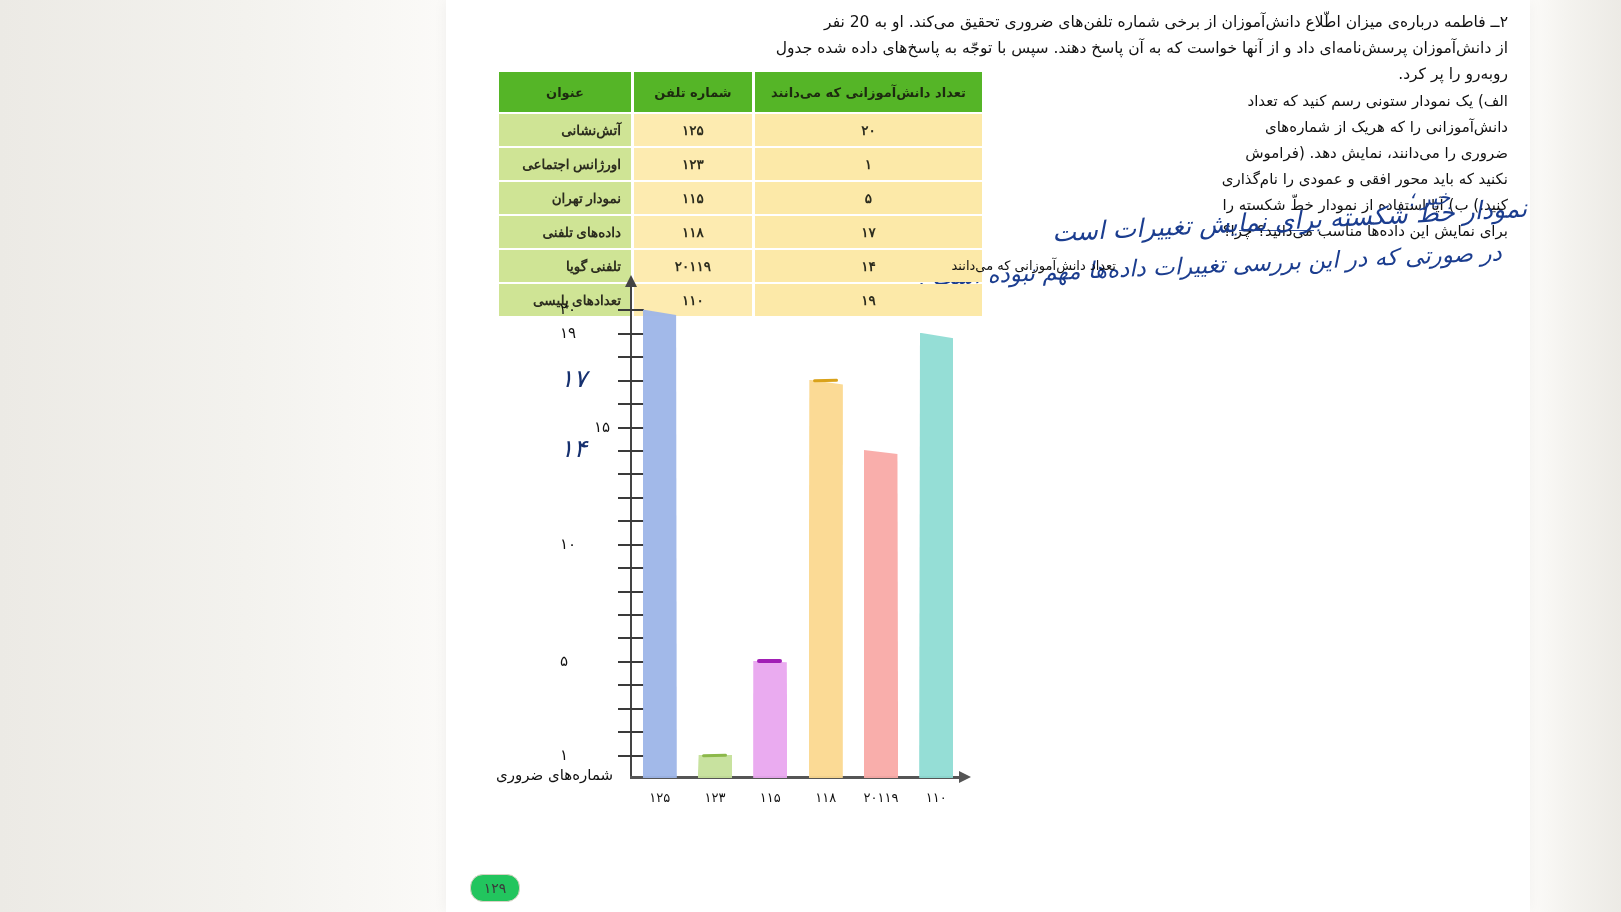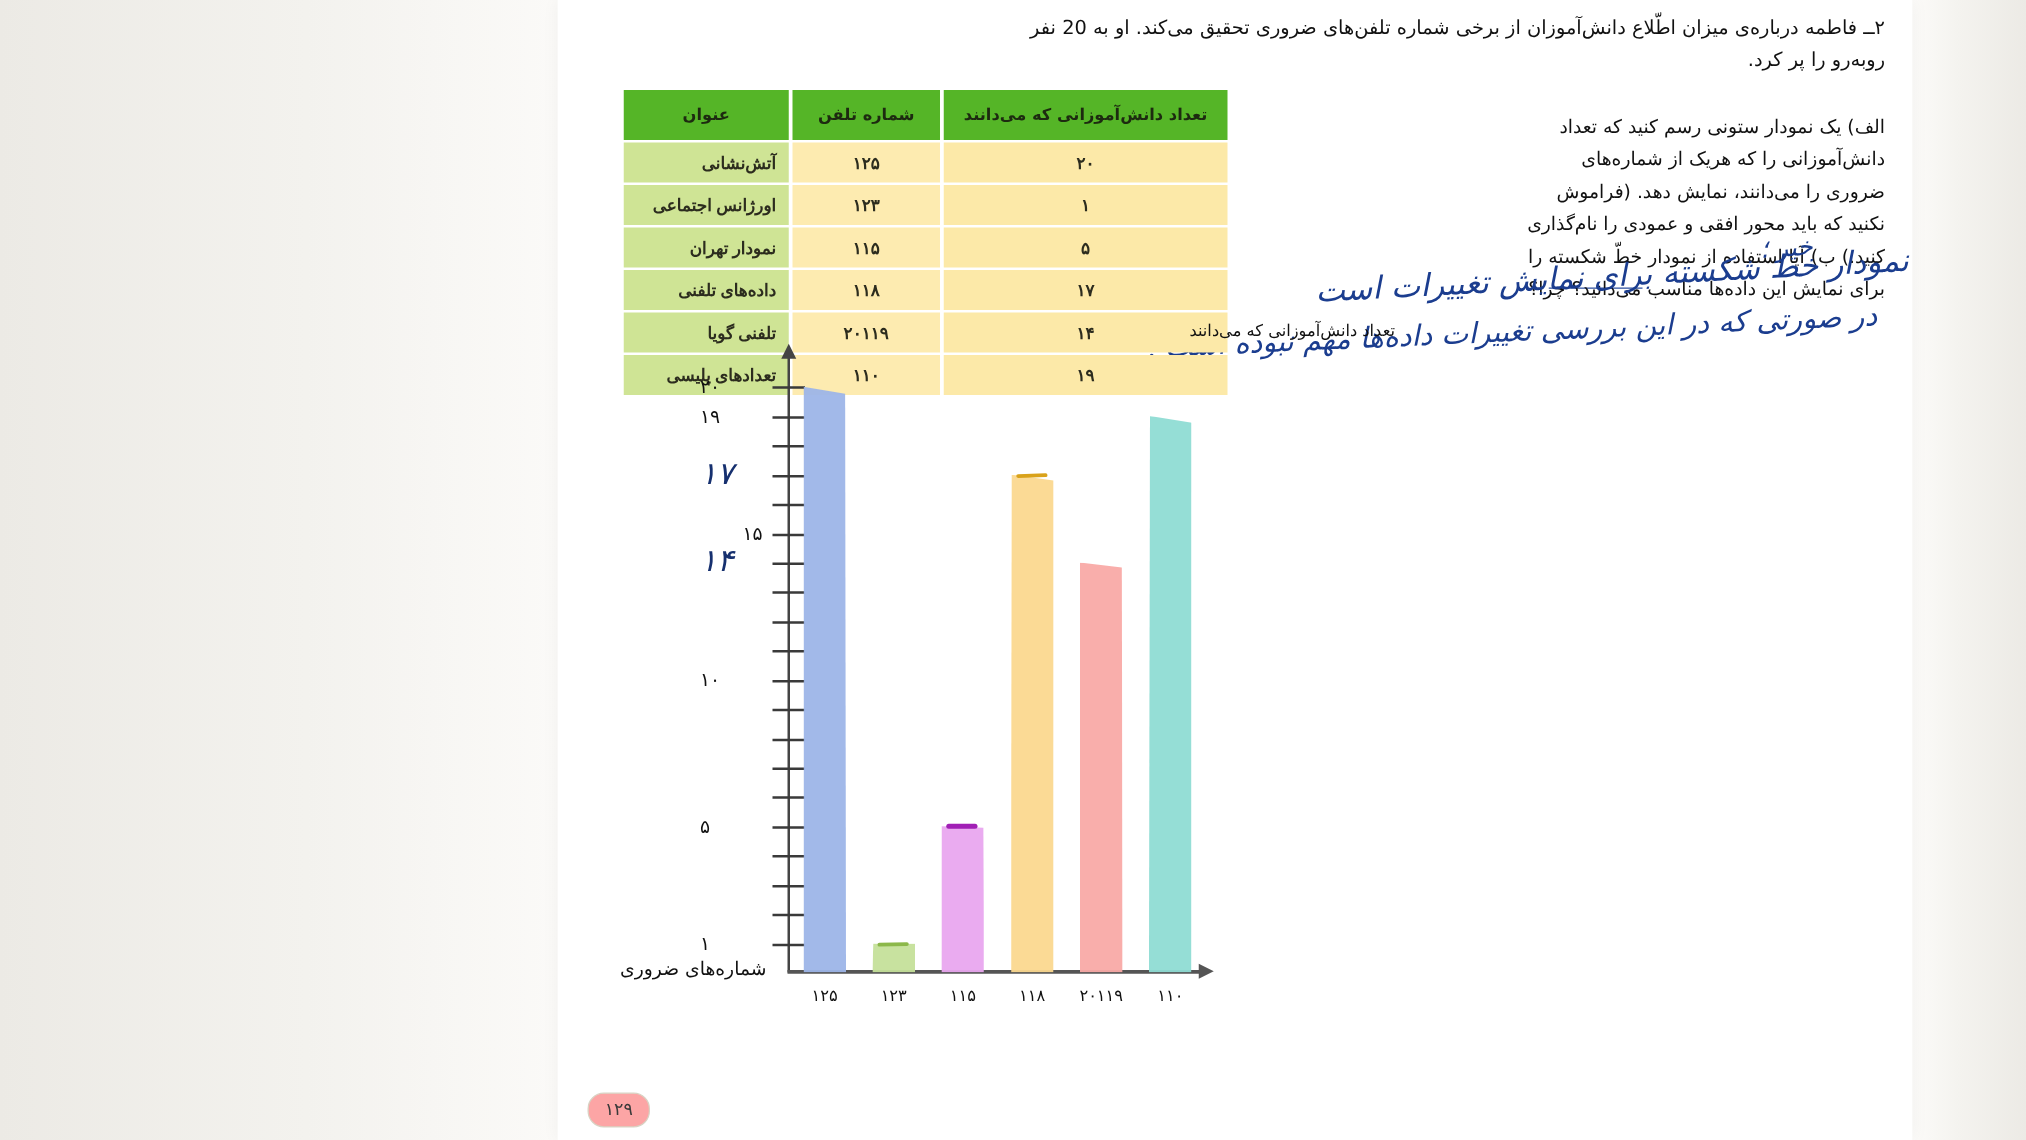--- a/index.html
+++ b/index.html
@@ -101,34 +101,35 @@
 
   .bar{position:absolute;bottom:0;}
   .barwrap{position:absolute;left:126px;top:28px;width:332px;height:492px;}
   .xlab{position:absolute;top:532px;font-size:13px;color:#111;text-align:center;
      width:54px;}
 
   .cap{position:absolute;height:4px;border-radius:2px;}
   #page-num{
     position:absolute;left:24px;bottom:10px;
     width:48px;height:26px;border:1.5px solid #d8d3c4;border-radius:13px;
-    background:#fca5a5;color:#3a3a3a;font-size:14px;
+    background:#22c55e;color:#3a3a3a;font-size:14px;
     display:flex;align-items:center;justify-content:center;
   }
 </style>
 </head>
 <body>
 
 <div id="left-bleed"></div>
 <div id="right-bleed"></div>
 
 <div id="page">
 
   <div class="intro">
     <p>۲ــ فاطمه درباره‌ی میزان اطّلاع دانش‌آموزان از برخی شماره تلفن‌های ضروری تحقیق می‌کند. او به 20 نفر</p>
+    <p>از دانش‌آموزان پرسش‌نامه‌ای داد و از آنها خواست که به آن پاسخ دهند. سپس با توجّه به پاسخ‌های داده شده جدول</p>
     <p>روبه‌رو را پر کرد.</p>
   </div>
 
   <div class="qblock">
     الف) یک نمودار ستونی رسم کنید که تعداد دانش‌آموزانی
     را که هریک از شماره‌های ضروری را می‌دانند، نمایش دهد.
     (فراموش نکنید که باید محور افقی و عمودی را نام‌گذاری کنید.)
     ب) آیا استفاده از نمودار <span class="ul-blue">خطّ شکسته</span> را برای نمایش
     این داده‌ها مناسب می‌دانید؟ چرا؟
   </div>

